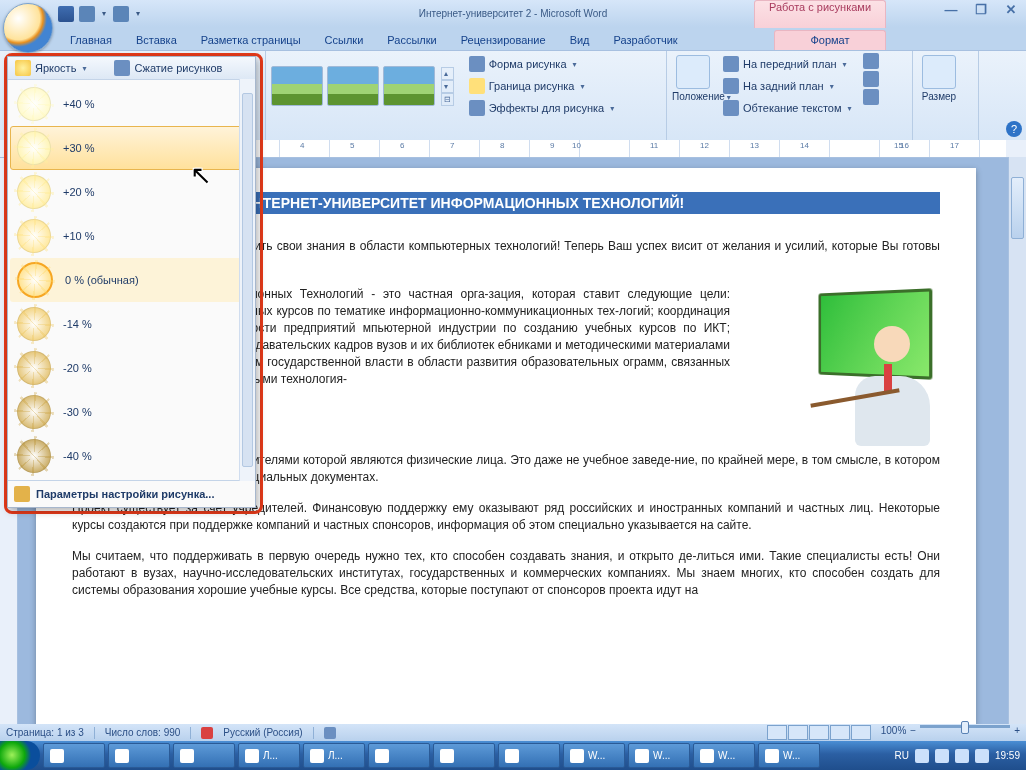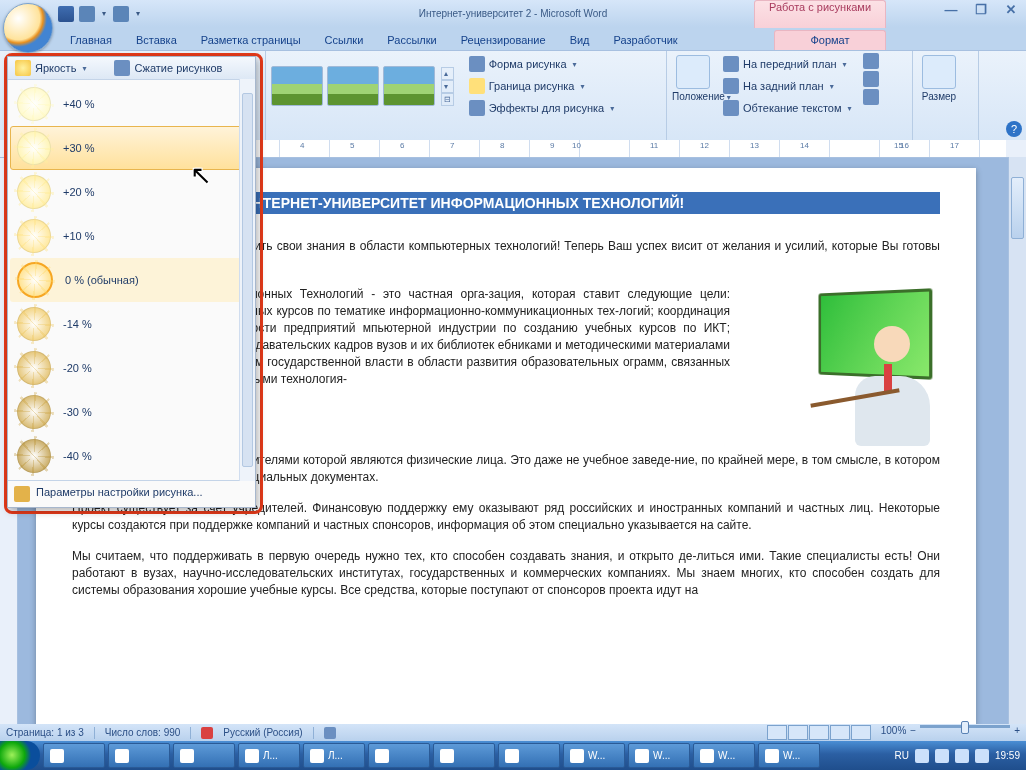--- a/index.html
+++ b/index.html
@@ -68,21 +68,21 @@
 .brightdrop-outline{position:absolute;left:4px;top:53px;width:253px;height:455px;border:3px solid #e63a1a;border-radius:8px;z-index:99;pointer-events:none;}
 .bd-head{height:22px;background:linear-gradient(#f4f8fd,#dde8f5);border-bottom:1px solid #c4d4e8;display:flex;align-items:center;}
 .bd-head .rbtn{padding:2px 6px;}
 .bd-list{padding:2px;}
 .bd-item{display:flex;align-items:center;gap:12px;height:42px;padding:0 6px;border:1px solid transparent;border-radius:3px;color:#1f3b68;font-size:11px;}
 .bd-item.hover{background:linear-gradient(#fff3d9,#ffe19c);border-color:#e8b54e;}
 .bd-item.current{background:#fdf3d8;}
 .bd-item.current .sun{border:2px solid #f6a623;background:radial-gradient(#fff5b3,#ffd44a);}
 .sun{width:32px;height:32px;border-radius:50%;flex-shrink:0;position:relative;border:1px solid rgba(0,0,0,.08);}
 .sun::before{content:"";position:absolute;inset:-4px;border-radius:50%;background:repeating-conic-gradient(currentColor 0 8deg,transparent 8deg 45deg);opacity:.35;}
-.bd-foot{border-top:1px solid #c4d4e8;padding:5px 6px;display:flex;align-items:flex-start;gap:6px;color:#1f3b68;cursor:pointer;}
+.bd-foot{border-top:1px solid #c4d4e8;padding:5px 6px;display:flex;align-items:center;gap:6px;color:#1f3b68;cursor:pointer;font-weight:bold;}
 .bd-foot .ico16{background:#e3b24a;}
 .bd-scroll{position:absolute;right:0;top:22px;bottom:26px;width:15px;background:#eef3fa;border-left:1px solid #d0ddef;}
 .bd-scroll .s-th{position:absolute;left:2px;right:2px;top:14px;bottom:14px;background:#d6e2f2;border:1px solid #b3c8e2;border-radius:2px;}
 .cursor{position:absolute;left:190px;top:160px;z-index:200;font-size:26px;color:#000;pointer-events:none;text-shadow:-1px -1px 0 #fff,1px -1px 0 #fff,-1px 1px 0 #fff,1px 1px 0 #fff;}
 .helpbtn{position:absolute;right:4px;top:70px;width:16px;height:16px;border-radius:50%;background:#2e73c7;color:#fff;text-align:center;font-size:11px;line-height:16px;z-index:3;}
 
 </style>
 </head>
 <body>
 

